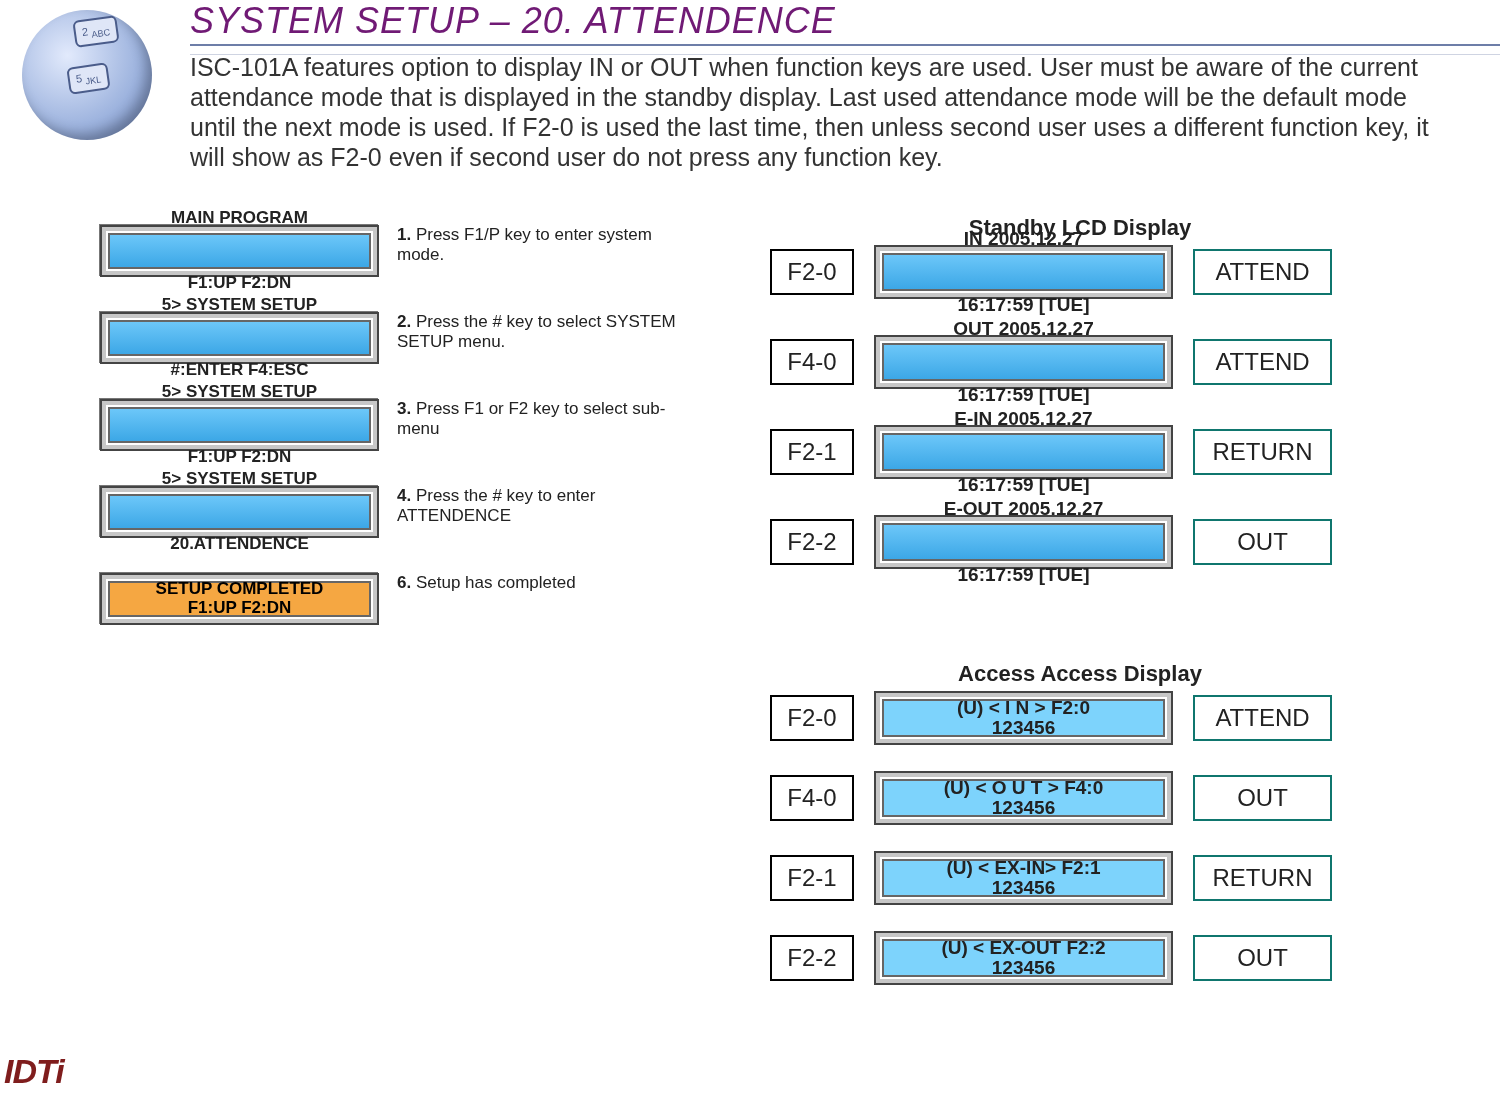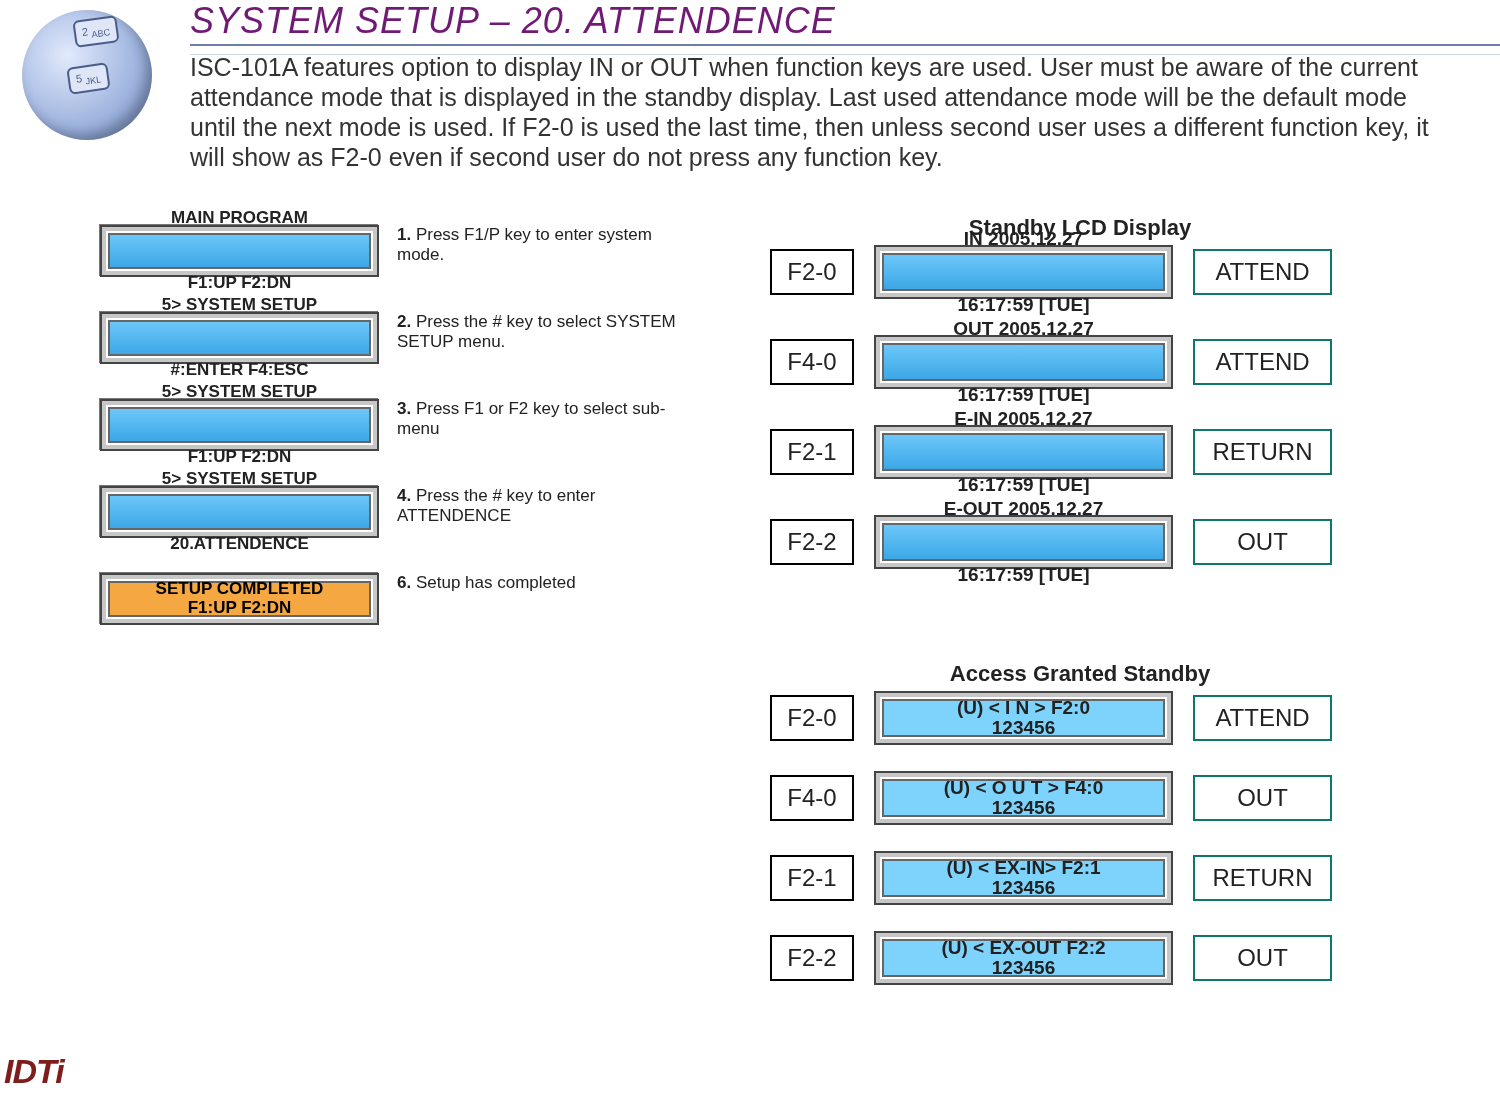--- a/index.html
+++ b/index.html
@@ -160,21 +160,21 @@
       <div class="key-box">F2-2</div>
       <div class="right-lcd lcd-blue">
           <div class="inner">
         <div>E-OUT   2005.12.27</div>
         <div>16:17:59 [TUE]</div>
       </div>
         </div>
       <div class="label-box">OUT</div>
     </div>
 
-    <div class="section-title">Access Granted Standby</div>
+    <div class="section-title">Access Access Display</div>
 
     <div class="disp-row compact">
       <div class="key-box">F2-0</div>
       <div class="right-lcd lcd-white">
           <div class="inner">
         <div>(U)  &lt; I  N &gt;  F2:0</div>
         <div>123456</div>
       </div>
         </div>
       <div class="label-box">ATTEND</div>

